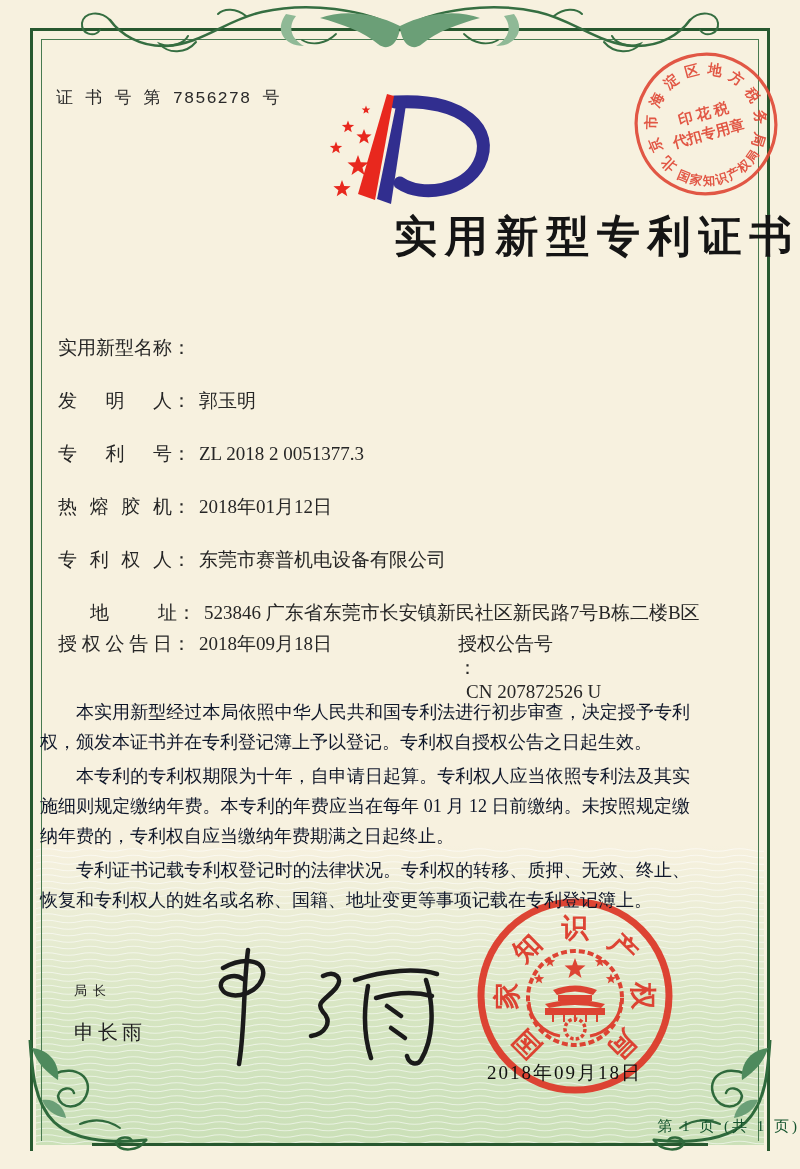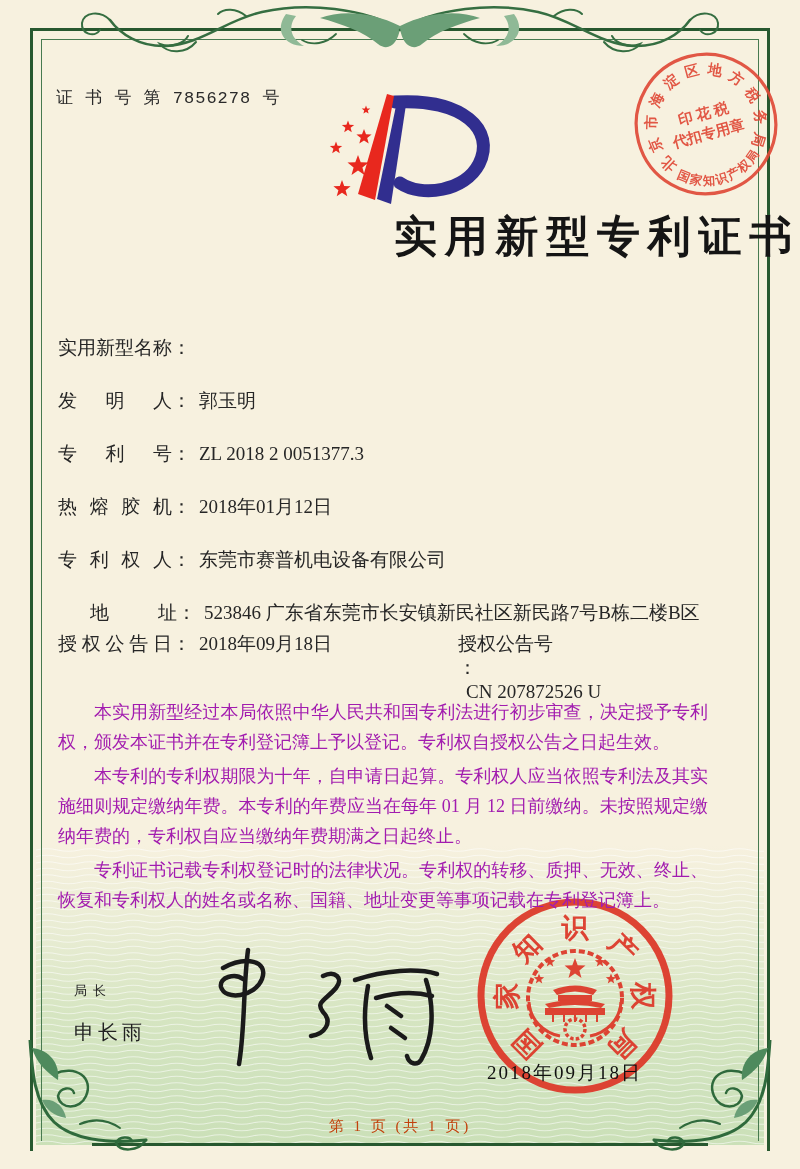--- a/index.html
+++ b/index.html
@@ -37,31 +37,31 @@
   .row{position:relative;display:flex;font-size:19px;line-height:24px;margin-bottom:29px;}
   .row .lbl{width:114px;flex:none;text-align:justify;text-align-last:justify;}
   .row .val{margin-left:8px;}
   .row-address .lbl{width:87px;margin-left:32px;}
   .row-address{margin-bottom:7px;}
   .row-address .val{width:500px;}
   .row-grant{margin-bottom:0;}
   .grant2{position:absolute;left:400px;top:0;display:flex;flex-direction:column;}
 
   
-  .paras{position:absolute;left:58px;top:697px;width:650px;z-index:2;color:#a21caf;}
+  .paras{position:absolute;left:40px;top:697px;width:650px;z-index:2;color:#0f172a;}
   .paras p{margin:0 0 4px 0;font-size:18px;line-height:30px;text-indent:2em;text-align:justify;}
 
   
   .sig-title{position:absolute;left:74px;top:982px;font-size:13px;letter-spacing:6px;color:#222;z-index:2;}
   .sig-name{position:absolute;left:74px;top:1019px;font-size:20px;letter-spacing:4px;color:#222;z-index:2;}
   .signature{position:absolute;left:195px;top:944px;width:252px;height:126px;z-index:2;}
   .seal{position:absolute;left:472px;top:893px;width:206px;height:206px;z-index:1;opacity:.95;}
   .seal-date{position:absolute;left:487px;top:1060px;font-size:19px;letter-spacing:2px;color:#111;z-index:3;}
-  .footer{position:absolute;left:0;right:0;top:1117px;text-align:center;font-size:15px;
-     letter-spacing:3px;color:#c2410c;z-index:2;}
+  .footer{position:absolute;left:0;right:0;top:1117px;text-align:right;font-size:15px;
+     letter-spacing:3px;color:#14532d;z-index:2;}
 
   svg text{font-family:"Liberation Serif","DejaVu Serif",serif;}
 </style>
 </head>
 <body>
 
 <div class="page">
 
   <div class="green-zone">
     <svg id="waves" viewBox="0 0 740 300" preserveAspectRatio="none">

